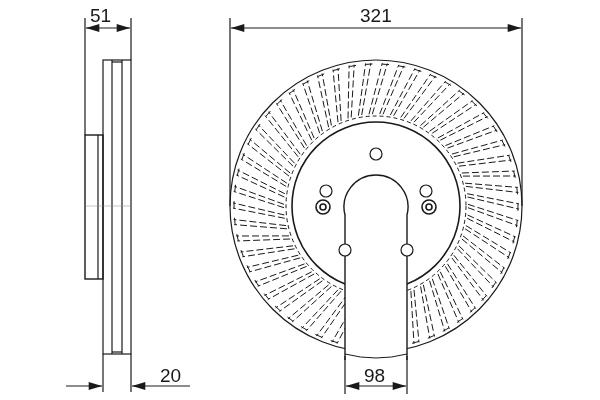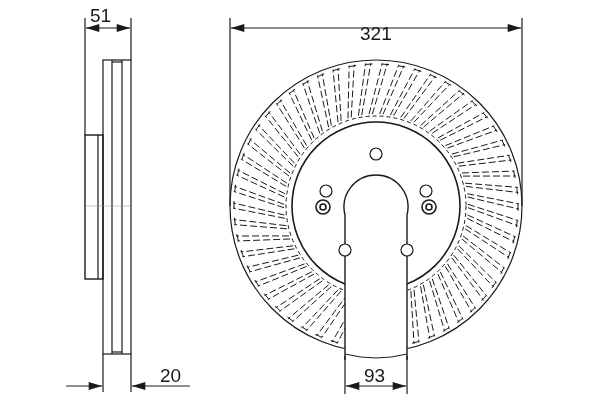--- a/index.html
+++ b/index.html
@@ -236,14 +236,14 @@
     <circle cx="407" cy="250" r="6" fill="#fff"></circle>
 
     <line x1="346" y1="386" x2="406" y2="386" marker-start="url(#arrowStart)" marker-end="url(#arrowEnd)" stroke-width="1"></line>
     <line x1="345" y1="356" x2="345" y2="394"></line>
     <line x1="407" y1="356" x2="407" y2="394"></line>
   </g>
 </svg>
 
 <div class="dim-label" style="left:90px; top:6px;">51</div>
 <div class="dim-label" style="left:160px; top:366px;">20</div>
-<div class="dim-label" style="left:360px; top:24px;">321</div>
-<div class="dim-label" style="left:364px; top:366px;">93</div>
+<div class="dim-label" style="left:360px; top:6px;">321</div>
+<div class="dim-label" style="left:364px; top:366px;">98</div>
 
 </body></html>

